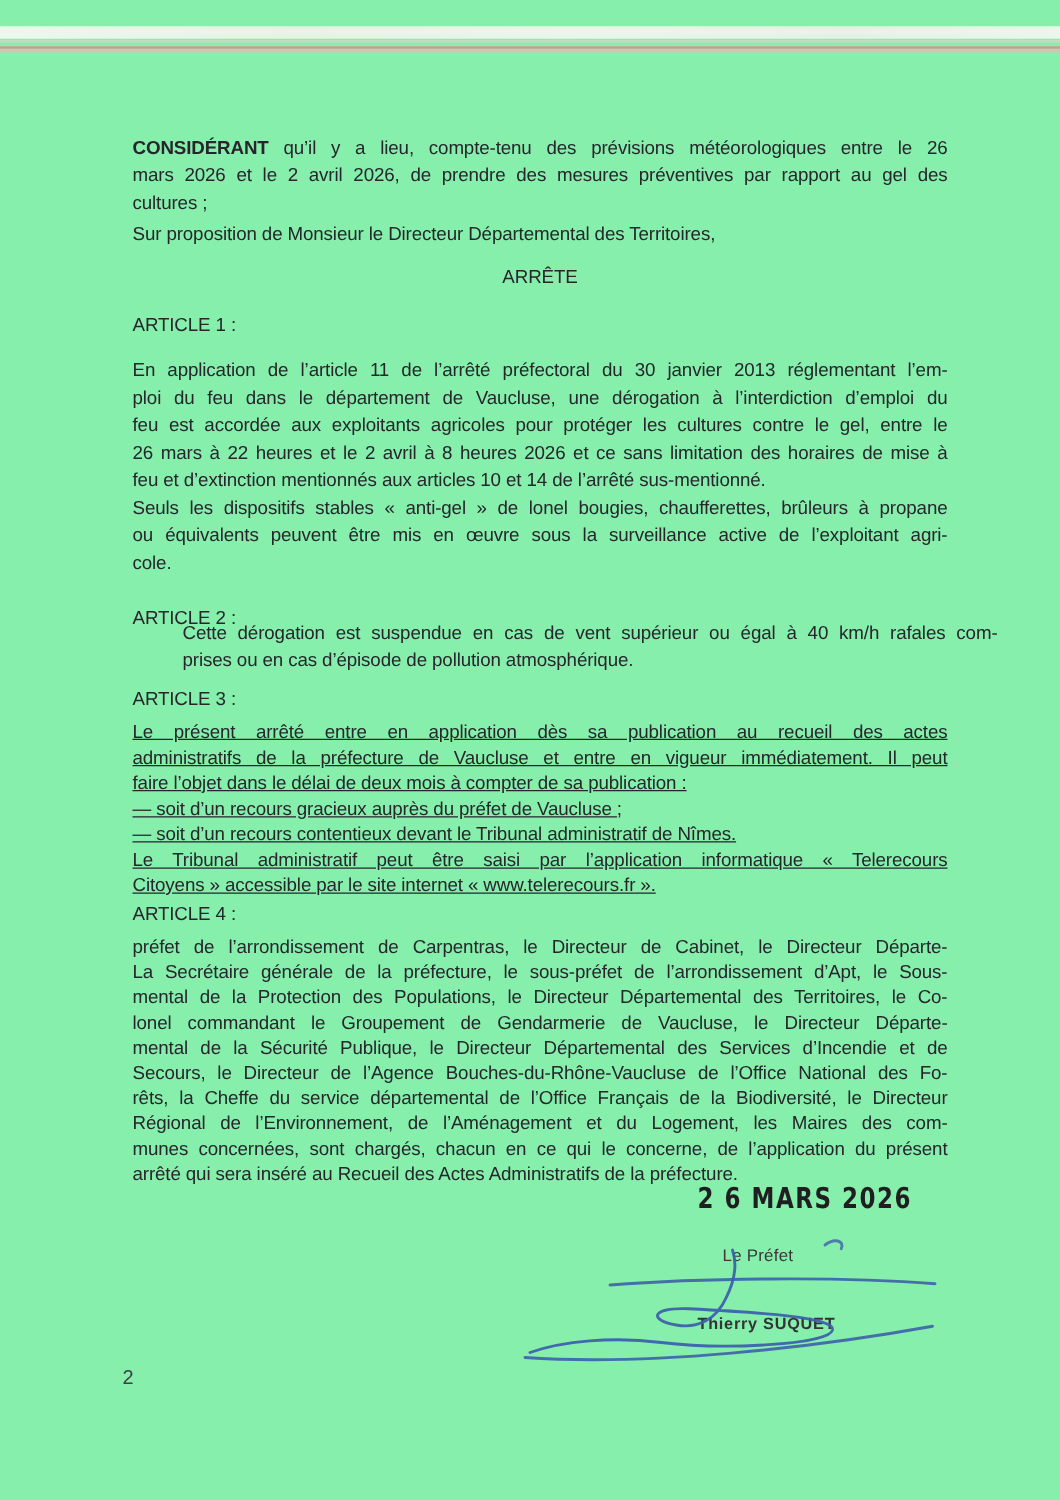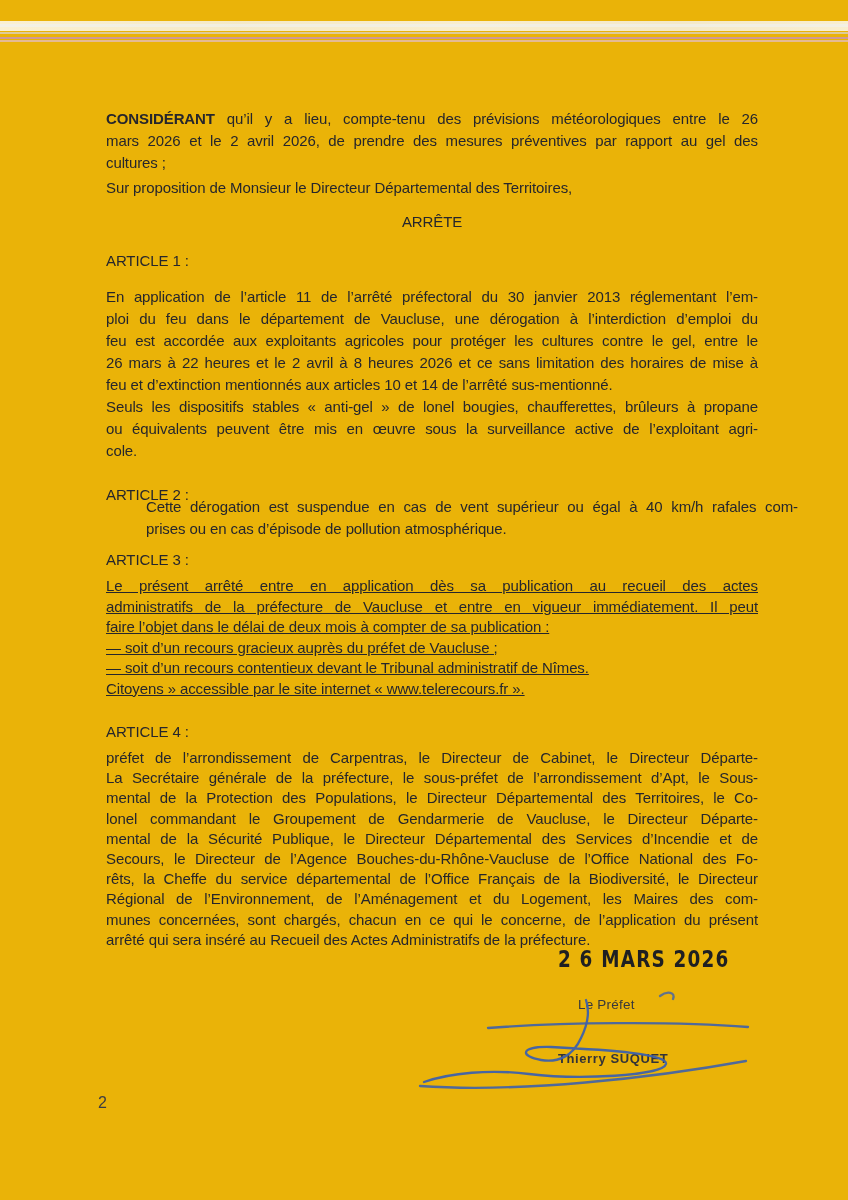--- a/index.html
+++ b/index.html
@@ -1,19 +1,19 @@
 <!DOCTYPE html>
 <html lang="fr"><head>
 <meta charset="utf-8">
 <style>
   html,body{margin:0;padding:0;background:#e9e9e9;}
   #page{
     position:relative;
     width:848px;height:1200px;
-    background:#eab308;
+    background:#86efac;
     overflow:hidden;
     font-family:"Liberation Sans", sans-serif;
     color:#26262c;
   }
   
   .scanband{position:absolute;left:0;width:848px;pointer-events:none;}
   .band-cream{top:21px;height:10px;background:linear-gradient(90deg,#fdfbf4,#f6f3e9 28%,#fbf8f1 55%,#f5f2eb 80%,#fbf9f3);opacity:.85;}
   .band-blue{top:24px;height:3px;background:#eef3f6;opacity:.55;}
   .band-gray{top:32px;height:2px;background:#d9d3cb;opacity:.75;}
   .band-pink1{top:37px;height:2px;background:#cf9a95;}
@@ -100,20 +100,21 @@
       </div>
       <div class="block" style="top: 549px; line-height: 22px;">
         <div class="line">ARTICLE 3 :</div>
       </div>
       <div class="block" style="top: 576px; line-height: 20.5px; text-decoration: underline;">
         <div class="line j">Le présent arrêté entre en application dès sa publication au recueil des actes</div>
         <div class="line j">administratifs de la préfecture de Vaucluse et entre en vigueur immédiatement. Il peut</div>
         <div class="line">faire l’objet dans le délai de deux mois à compter de sa publication :</div>
         <div class="line">— soit d’un recours gracieux auprès du préfet de Vaucluse ;</div>
         <div class="line">— soit d’un recours contentieux devant le Tribunal administratif de Nîmes.</div>
+        <div class="line j">Le Tribunal administratif peut être saisi par l’application informatique « Telerecours</div>
         <div class="line">Citoyens » accessible par le site internet « www.telerecours.fr ».</div>
       </div>
       <div class="block" style="top: 721px; line-height: 22px;">
         <div class="line">ARTICLE 4 :</div>
       </div>
       <div class="block" style="top: 748px; line-height: 20.2px;">
         <div class="line j">préfet de l’arrondissement de Carpentras, le Directeur de Cabinet, le Directeur Départe-</div>
         <div class="line j">La Secrétaire générale de la préfecture, le sous-préfet de l’arrondissement d’Apt, le Sous-</div>
         <div class="line j">mental de la Protection des Populations, le Directeur Départemental des Territoires, le Co-</div>
         <div class="line j">lonel commandant le Groupement de Gendarmerie de Vaucluse, le Directeur Départe-</div>

